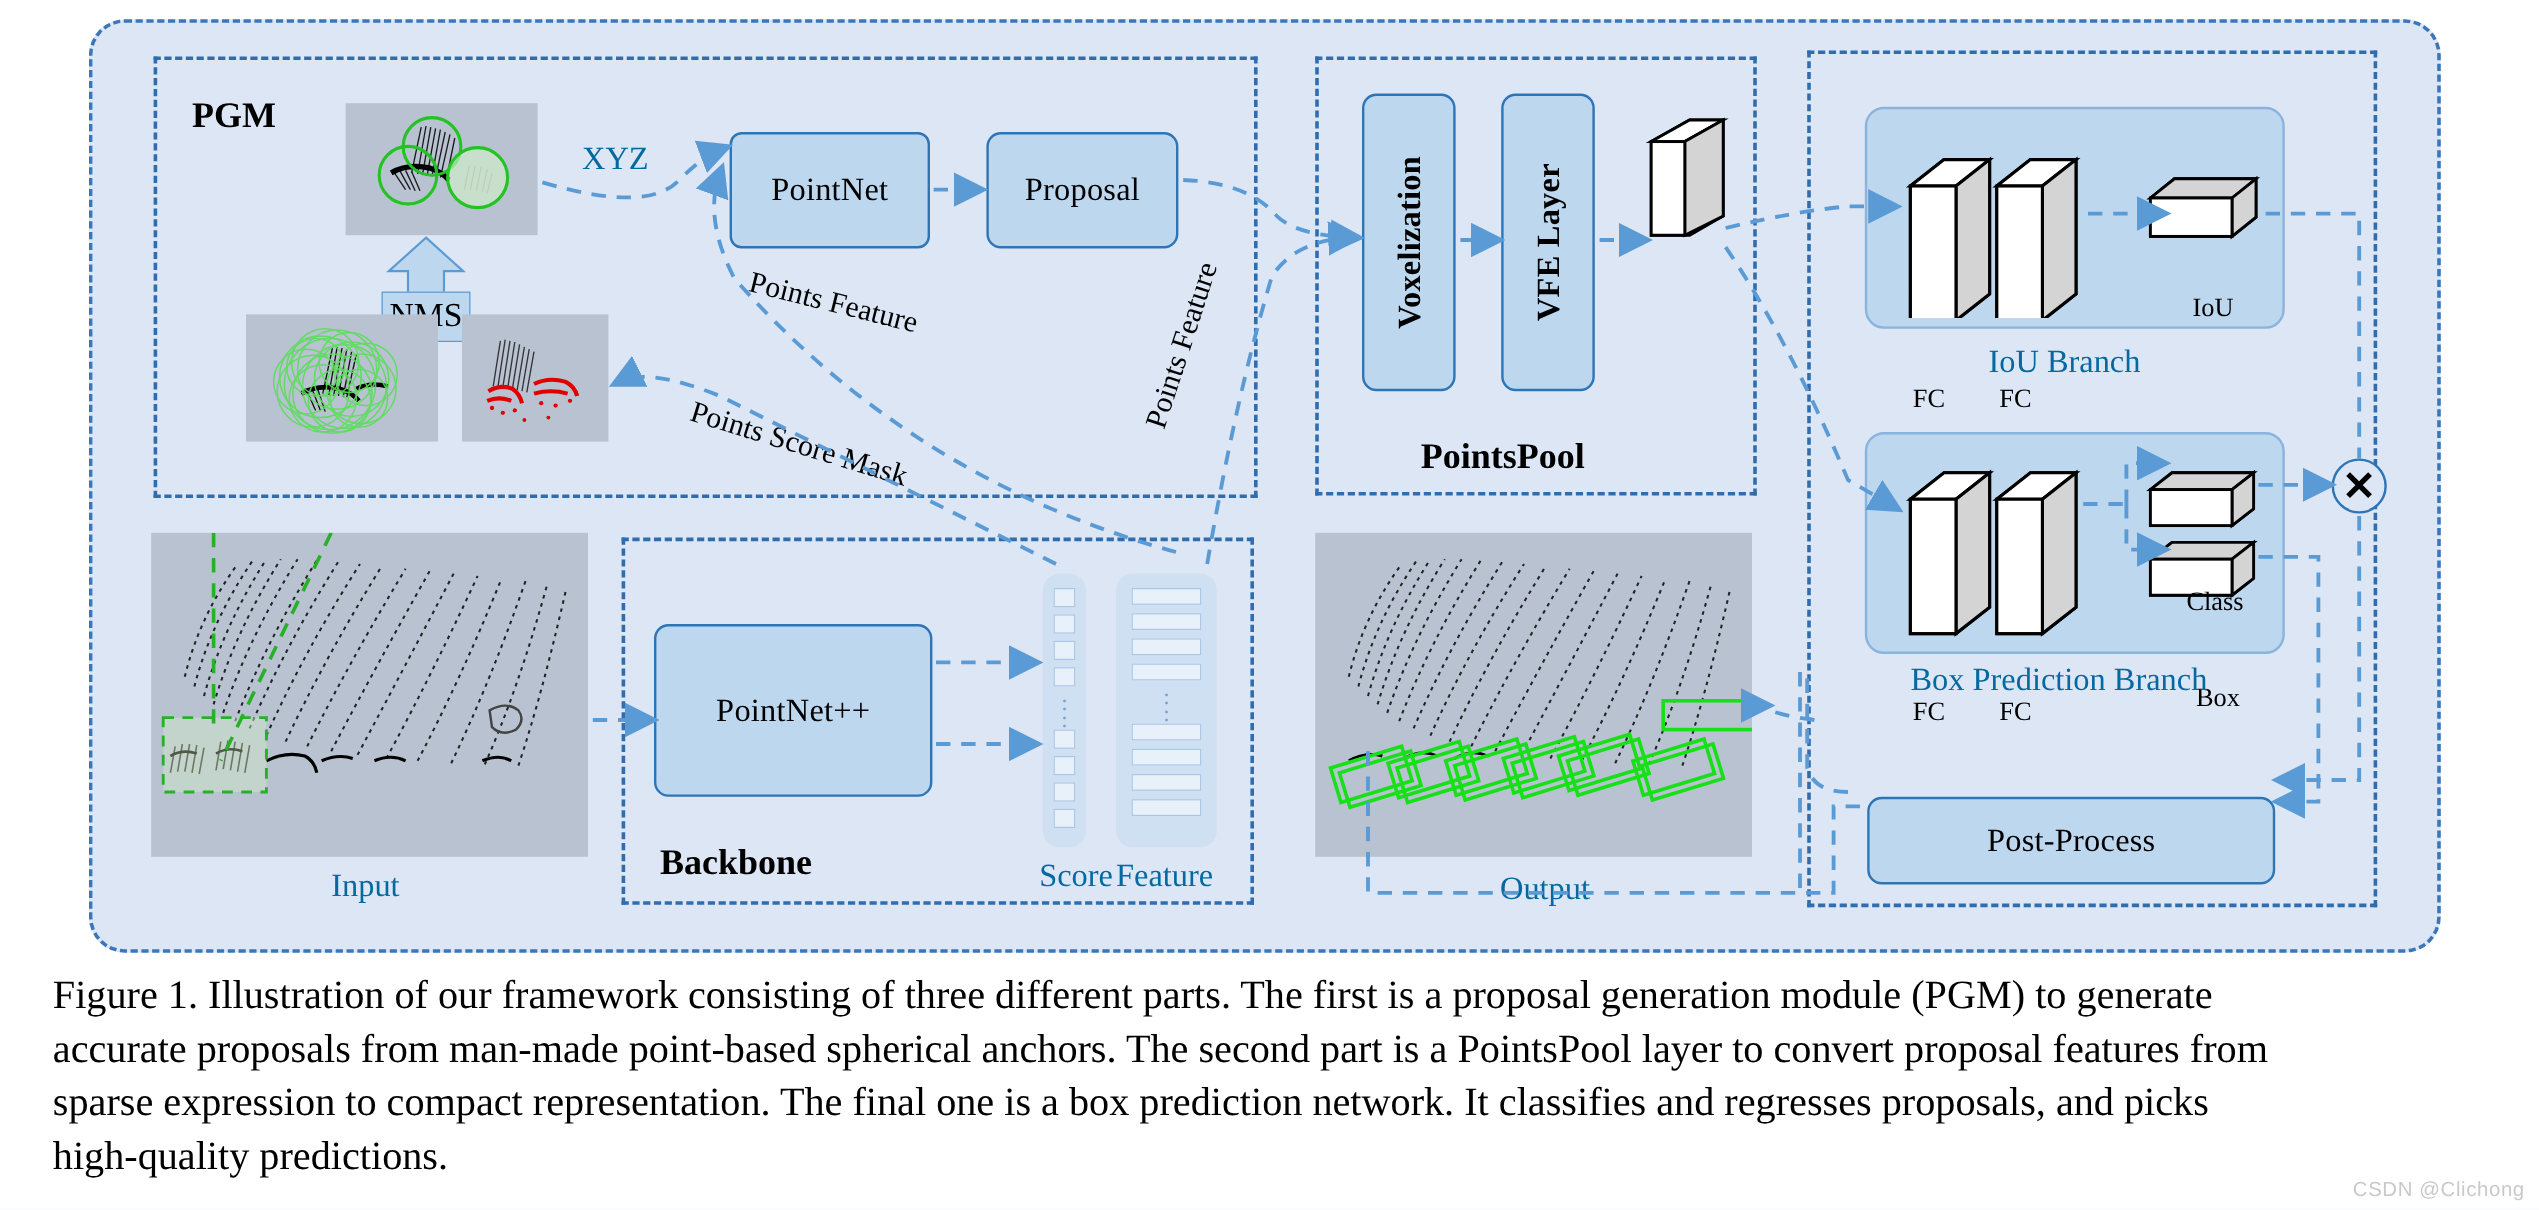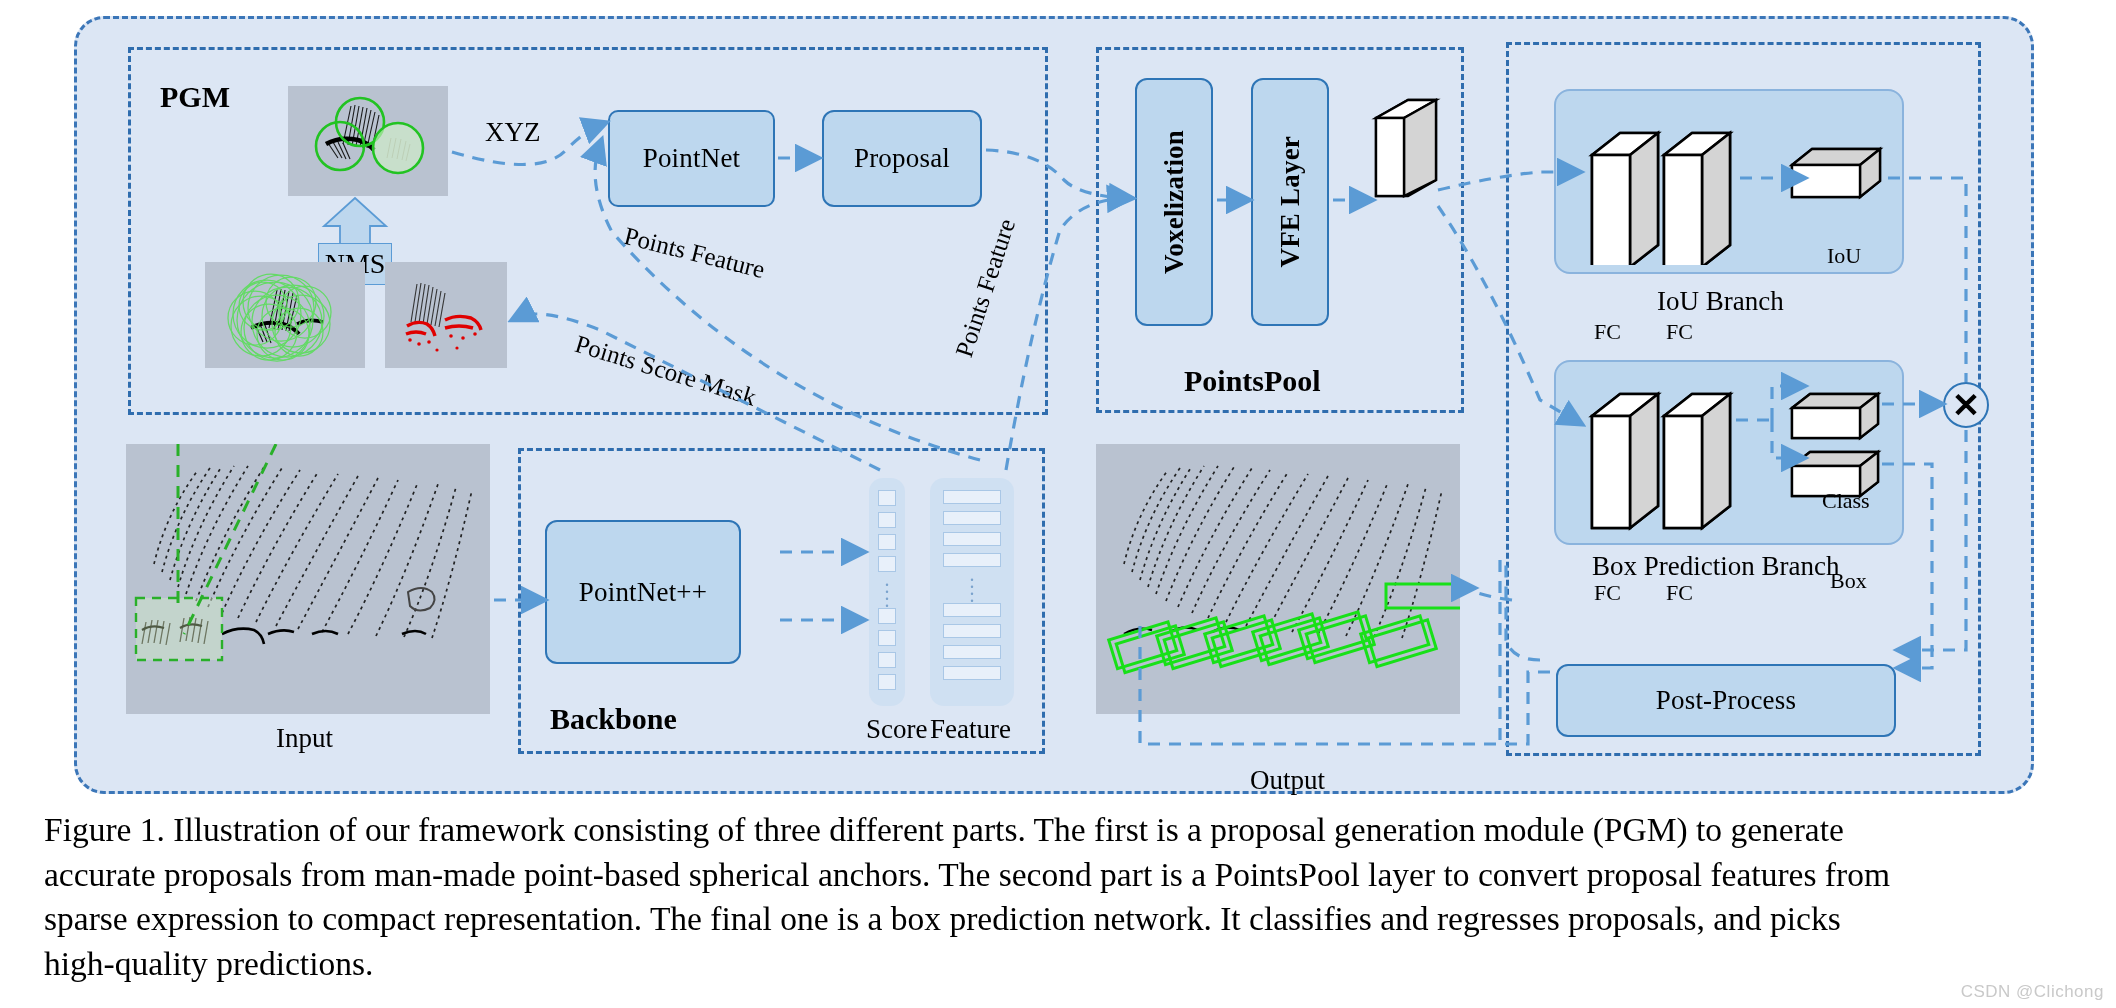--- a/index.html
+++ b/index.html
@@ -70,21 +70,21 @@
     font-weight: bold;
     font-size: 30px;
     color: #000;
     white-space: nowrap;
   }
 
   .plain-label {
     position: absolute;
     font-family: "Liberation Serif", serif;
     font-size: 27px;
-    color: #000000;
+    color: #0369a1;
     white-space: nowrap;
   }
   .small-label {
     position: absolute;
     font-family: "Liberation Serif", serif;
     font-size: 22px;
     color: #000;
     white-space: nowrap;
     margin-top: 48px;
   }
@@ -323,21 +323,21 @@
 
   <div class="plain-label" style="left:485px; top:117px;">XYZ</div>
 
   <div class="rot-label" style="left:628px; top:222px; transform: rotate(14deg);">Points Feature</div>
   <div class="rot-label" style="left:580px; top:330px; transform: rotate(17deg);">Points Score Mask</div>
   <div class="rot-label" style="left:950px; top:352px; transform: rotate(-72deg);">Points Feature</div>
 
   <div class="dash-panel" style="left:518px; top:448px; width:527px; height:306px;"></div>
   <div class="sec-label" style="left:550px; top:702px;">Backbone</div>
 
-  <div class="proc-box" style="left:545px; top:520px; width:196px; height:144px;text-align:right;">
+  <div class="proc-box" style="left:545px; top:520px; width:232px; height:144px;text-align:right;">
     <span class="lbl">PointNet++</span>
   </div>
 
   <div class="vec-col" style="left:869px; top:478px; width:36px; height:228px; padding-top:12px;">
     <div class="vec-cell" style="width:18px;height:16px;margin-bottom:6px;"></div>
     <div class="vec-cell" style="width:18px;height:16px;margin-bottom:6px;"></div>
     <div class="vec-cell" style="width:18px;height:16px;margin-bottom:6px;"></div>
     <div class="vec-cell" style="width:18px;height:16px;margin-bottom:4px;"></div>
     <div class="vec-dots">.<br>.<br>.<br>.</div>
     <div class="vec-cell" style="width:18px;height:16px;margin-bottom:6px;margin-top:4px;"></div>
@@ -480,21 +480,21 @@
           <rect x="212" y="182" width="62" height="30"></rect>
         </g>
         <g transform="rotate(-17 300 196)">
           <rect x="268" y="180" width="62" height="30"></rect>
           <rect x="274" y="186" width="62" height="30"></rect>
         </g>
         <rect x="290" y="140" width="76" height="24"></rect>
       </g>
     </svg>
   </div>
-  <div class="plain-label" style="left:1250px; top:765px;">Output</div>
+  <div class="plain-label" style="left:1250px; top:725px;">Output</div>
 
   <div class="dash-panel" style="left:1506px; top:42px; width:475px; height:714px;"></div>
 
   <div class="branch-panel" style="left:1554px; top:89px; width:350px; height:185px;"></div>
   <svg style="position:absolute;left:1580px;top:95px;" width="310" height="170">
 
     <polygon points="12,60 40,38 78,38 78,150 50,172 12,172" fill="#fff" stroke="#000" stroke-width="2.6"></polygon>
     <polygon points="12,60 40,38 78,38 50,60" fill="#fff" stroke="#000" stroke-width="2.6"></polygon>
     <polygon points="50,60 78,38 78,150 50,172" fill="#d4d4d4" stroke="#000" stroke-width="2.6"></polygon>
     <rect x="12" y="60" width="38" height="112" fill="#fff" stroke="#000" stroke-width="2.6"></rect>

